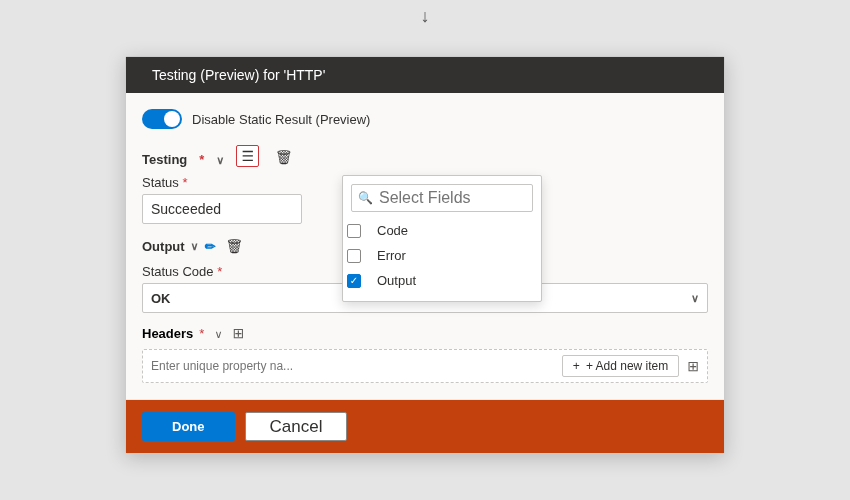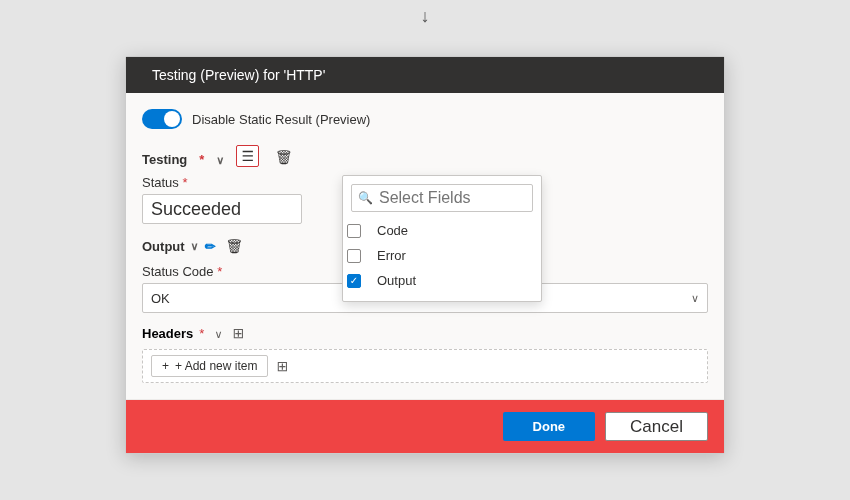--- a/index.html
+++ b/index.html
@@ -135,34 +135,35 @@
       font-size: 13px;
       font-weight: 400;
       color: #323130;
       margin-bottom: 4px;
     }
 
     .field-input {
       width: 100%;
       border: 1px solid #c8c6c4;
       padding: 14px 8px;
-      font-size: 18px;
+      font-size: 14px;
       color: #323130;
       background: #fff;
       border-radius: 2px;
       height: 30px;
     }
 
     .field-select-row {
       display: flex;
       align-items: center;
       border: 1px solid #c8c6c4;
       background: #fff;
       border-radius: 2px;
       height: 30px;
+      font-weight: bold;
     }
     .field-select-value {
       flex: 1;
       padding: 5px 8px;
       font-size: 13px;
       color: #323130;
     }
     .field-select-chevron {
       padding: 5px 8px;
       color: #605e5c;
@@ -226,24 +227,24 @@
     }
 
     .copy-icon-small {
       color: #605e5c;
       font-size: 14px;
       cursor: pointer;
     }
 
     .dialog-footer {
       display: flex;
-      justify-content: flex-end;
+      justify-content: flex-start;
       gap: 10px;
       padding: 12px 16px;
-      background: #ef4444;
+      background: #c2410c;
       border-top: 1px solid #edebe9;
     }
 
     .btn-done {
       background: #0078d4;
       color: #fff;
       border: none;
       padding: 7px 30px;
       font-size: 13px;
       font-weight: 600;
@@ -410,20 +411,21 @@
       </div>
 
       <div class="headers-row">
         <span style="font-weight:600;font-size:13px;">Headers</span>
         <span class="required-star">*</span>
         <span class="chevron-icon" style="margin-left:4px;">∨</span>
         <span class="copy-icon-small" style="margin-left:4px;">⊞</span>
       </div>
 
       <div class="headers-input-row">
+        <input class="headers-text-input" type="text" placeholder="Enter unique property na..." style="">
         <button class="add-item-btn">
           <span>+</span>
           <span style="margin-left:2px;">+ Add new item</span>
         </button>
         <span class="copy-icon-small">⊞</span>
       </div>
 
     </div>
 
     <div class="dialog-footer">

